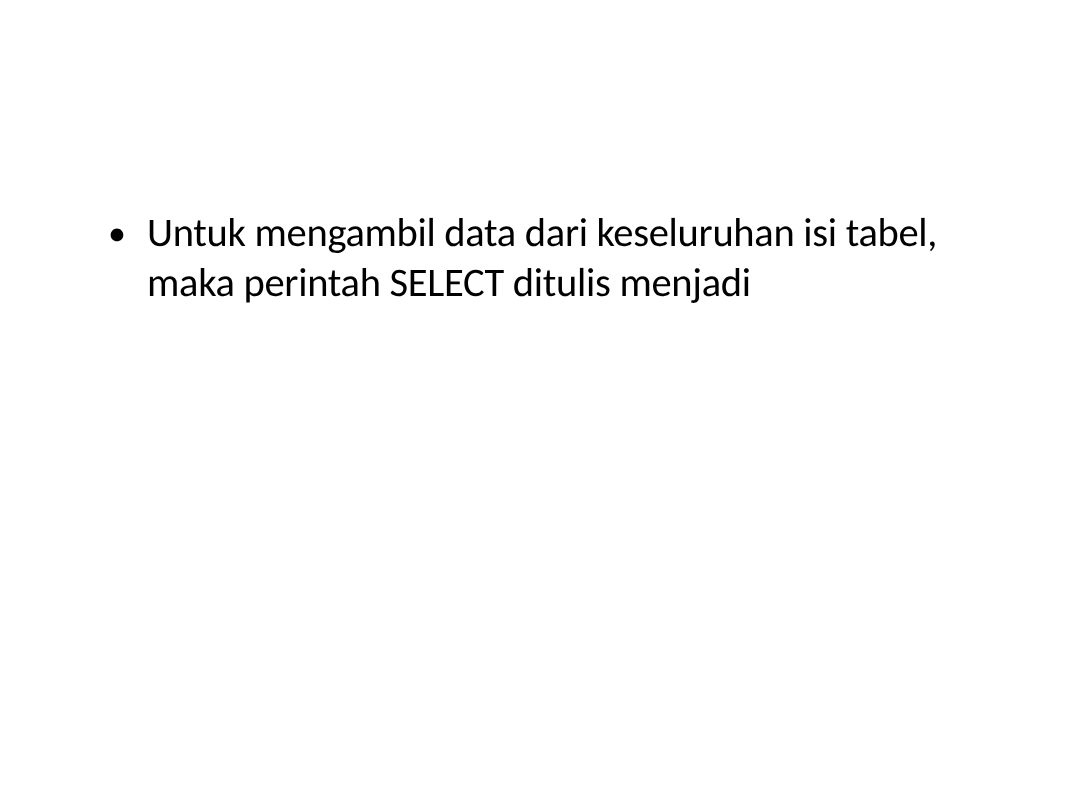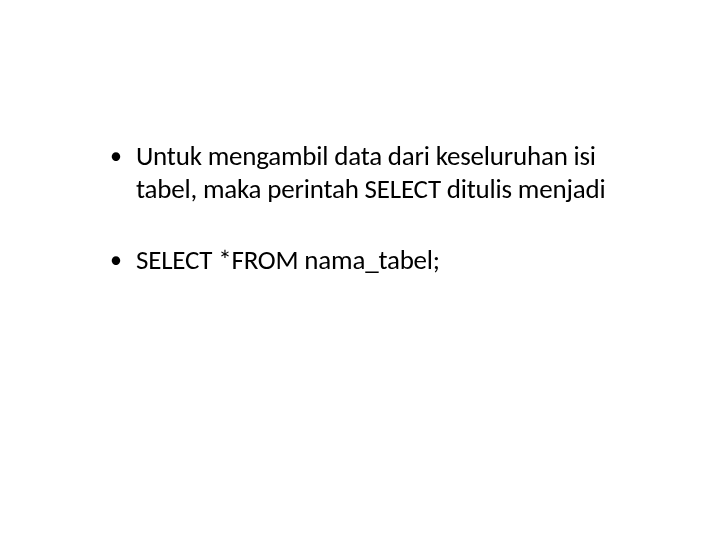--- a/index.html
+++ b/index.html
@@ -8,21 +8,21 @@
     width: 720px;
     height: 540px;
     background: #ffffff;
     font-family: Calibri, "Segoe UI", Arial, sans-serif;
     color: #000000;
   }
   .slide {
     box-sizing: border-box;
     width: 720px;
     height: 540px;
-    padding: 140px 60px 0 108px;
+    padding: 140px 60px 0 70px;
   }
   ul {
     margin: 0;
     padding: 0;
     list-style: none;
   }
   li {
     position: relative;
     padding-left: 28px;
     font-size: 27px;
@@ -40,17 +40,14 @@
   }
 </style>
 </head>
 <body>
 
 <div class="slide">
   <ul>
     <li>
       <span>Untuk mengambil data dari keseluruhan isi tabel, maka perintah SELECT ditulis menjadi</span>
     </li>
-    <li>
-      <span>SELECT *FROM nama_tabel;</span>
-    </li>
   </ul>
 </div>
 
 </body></html>

